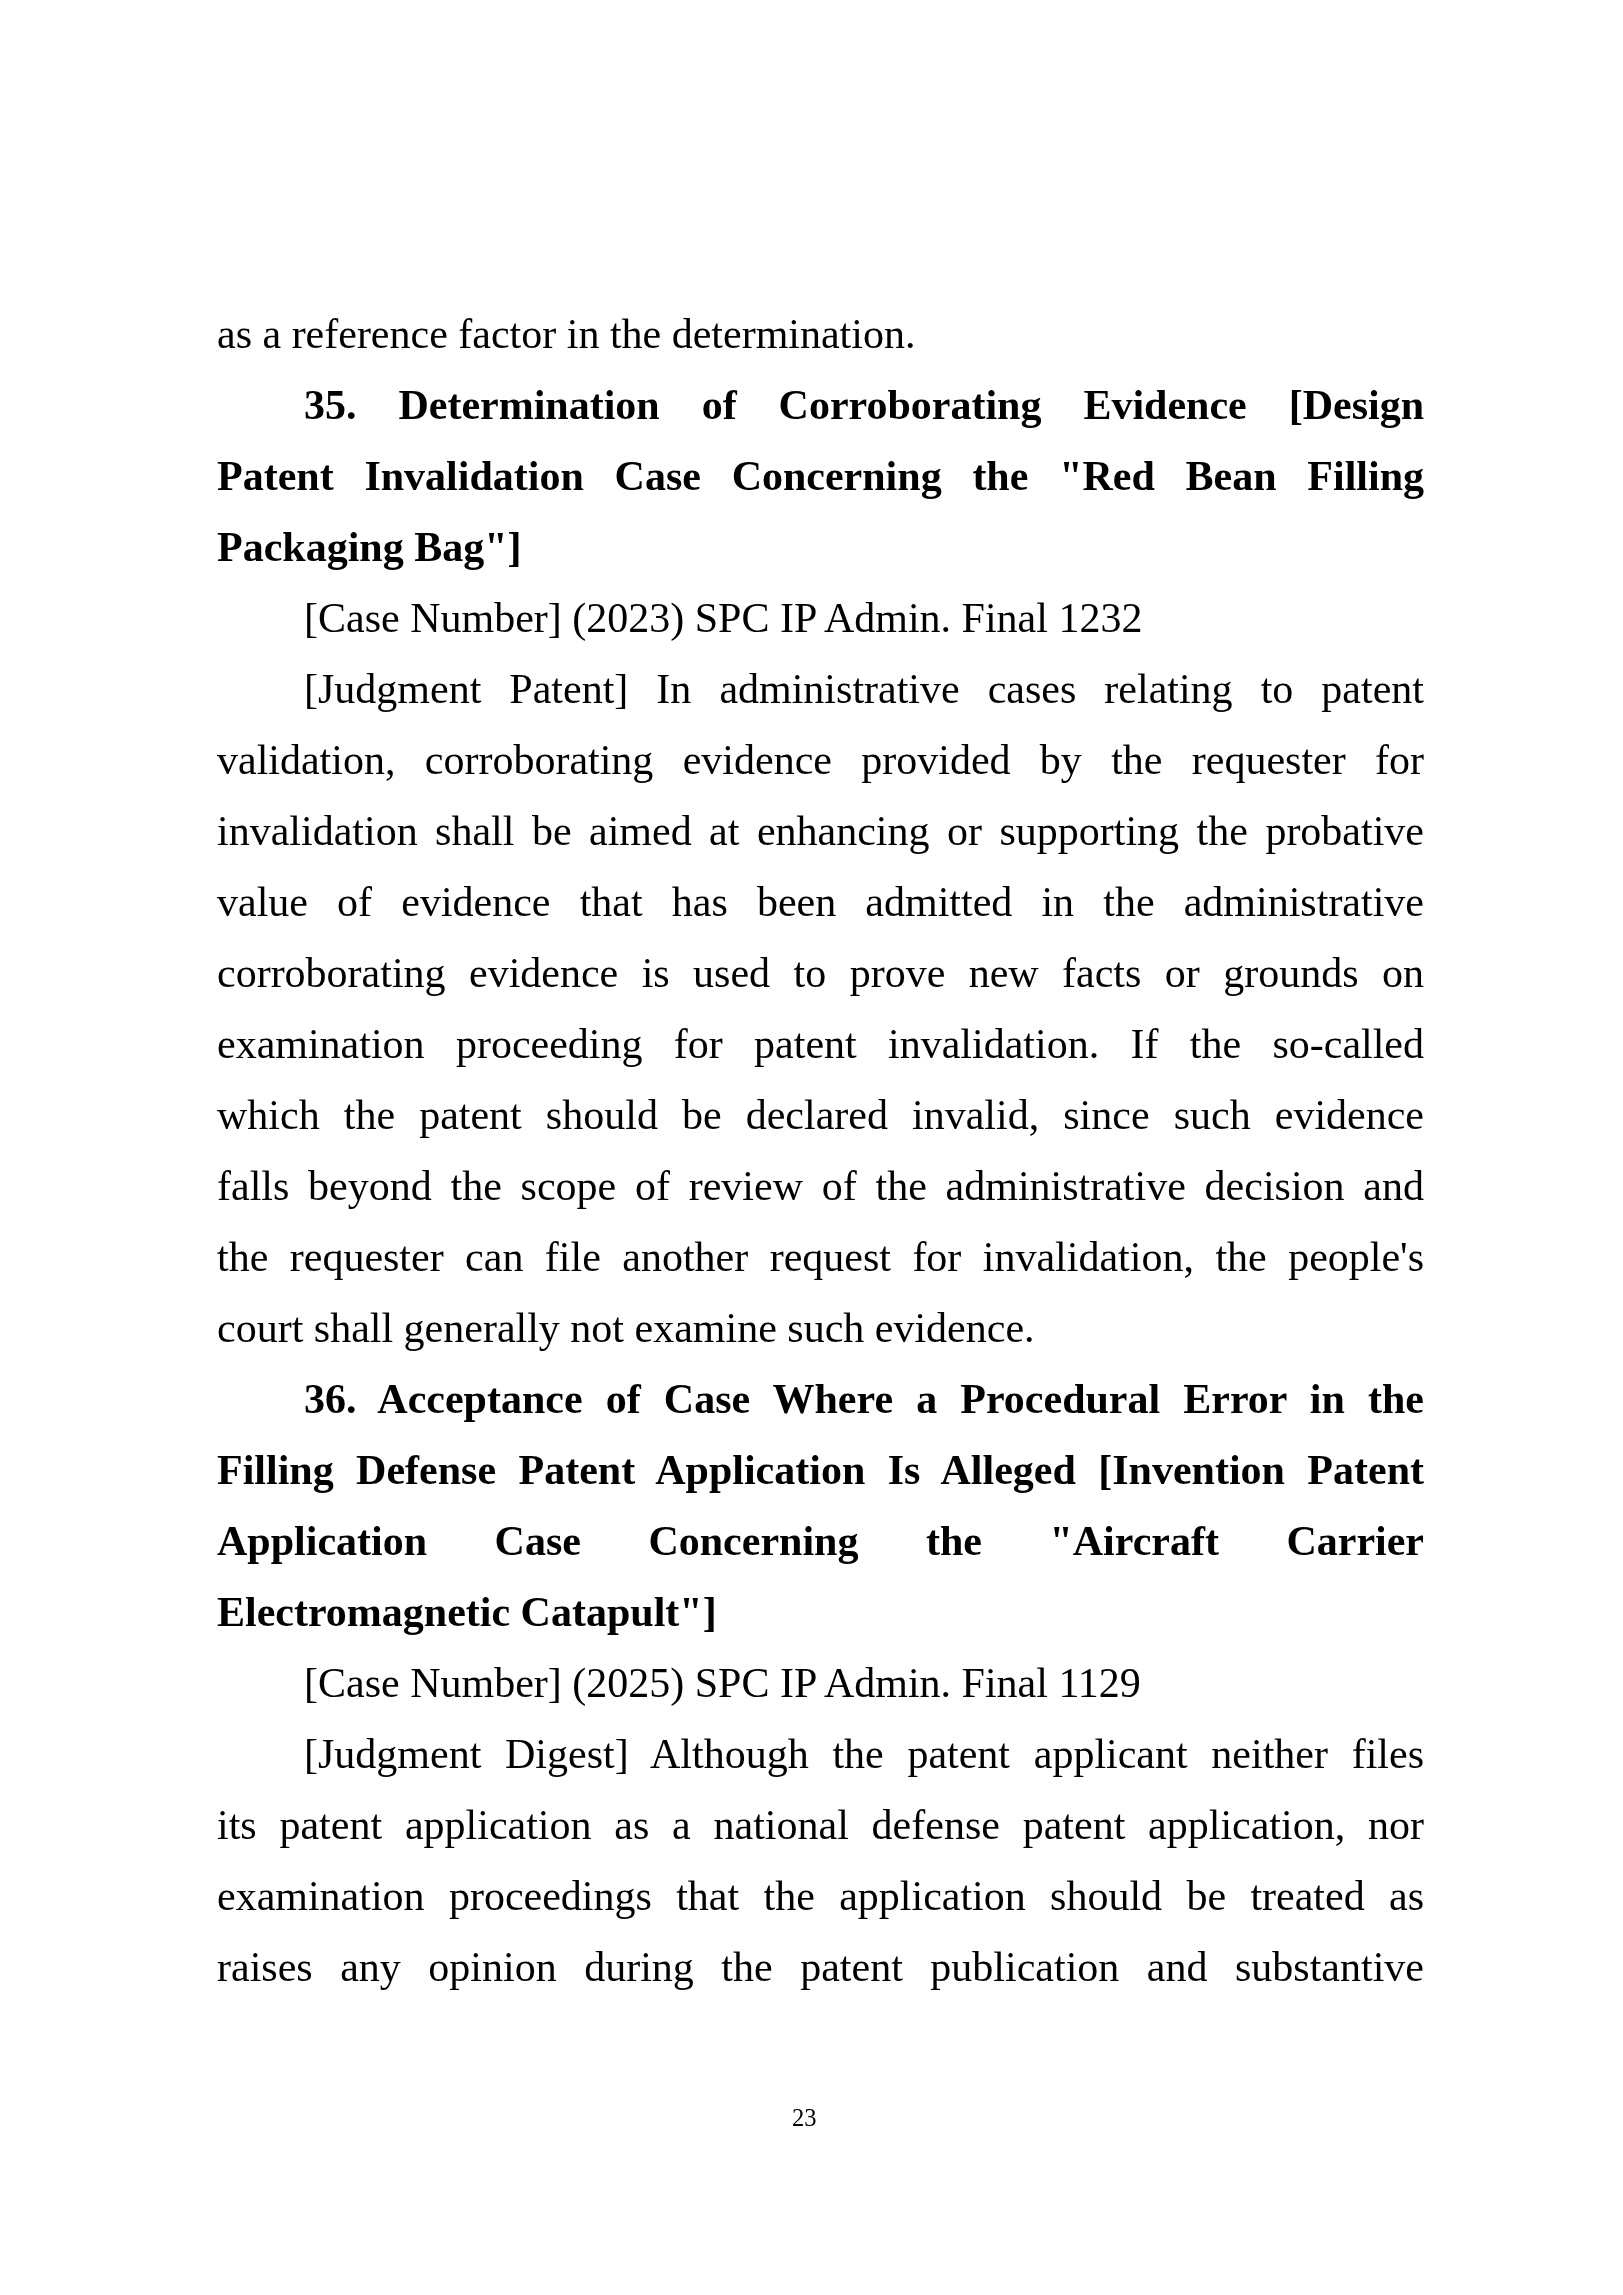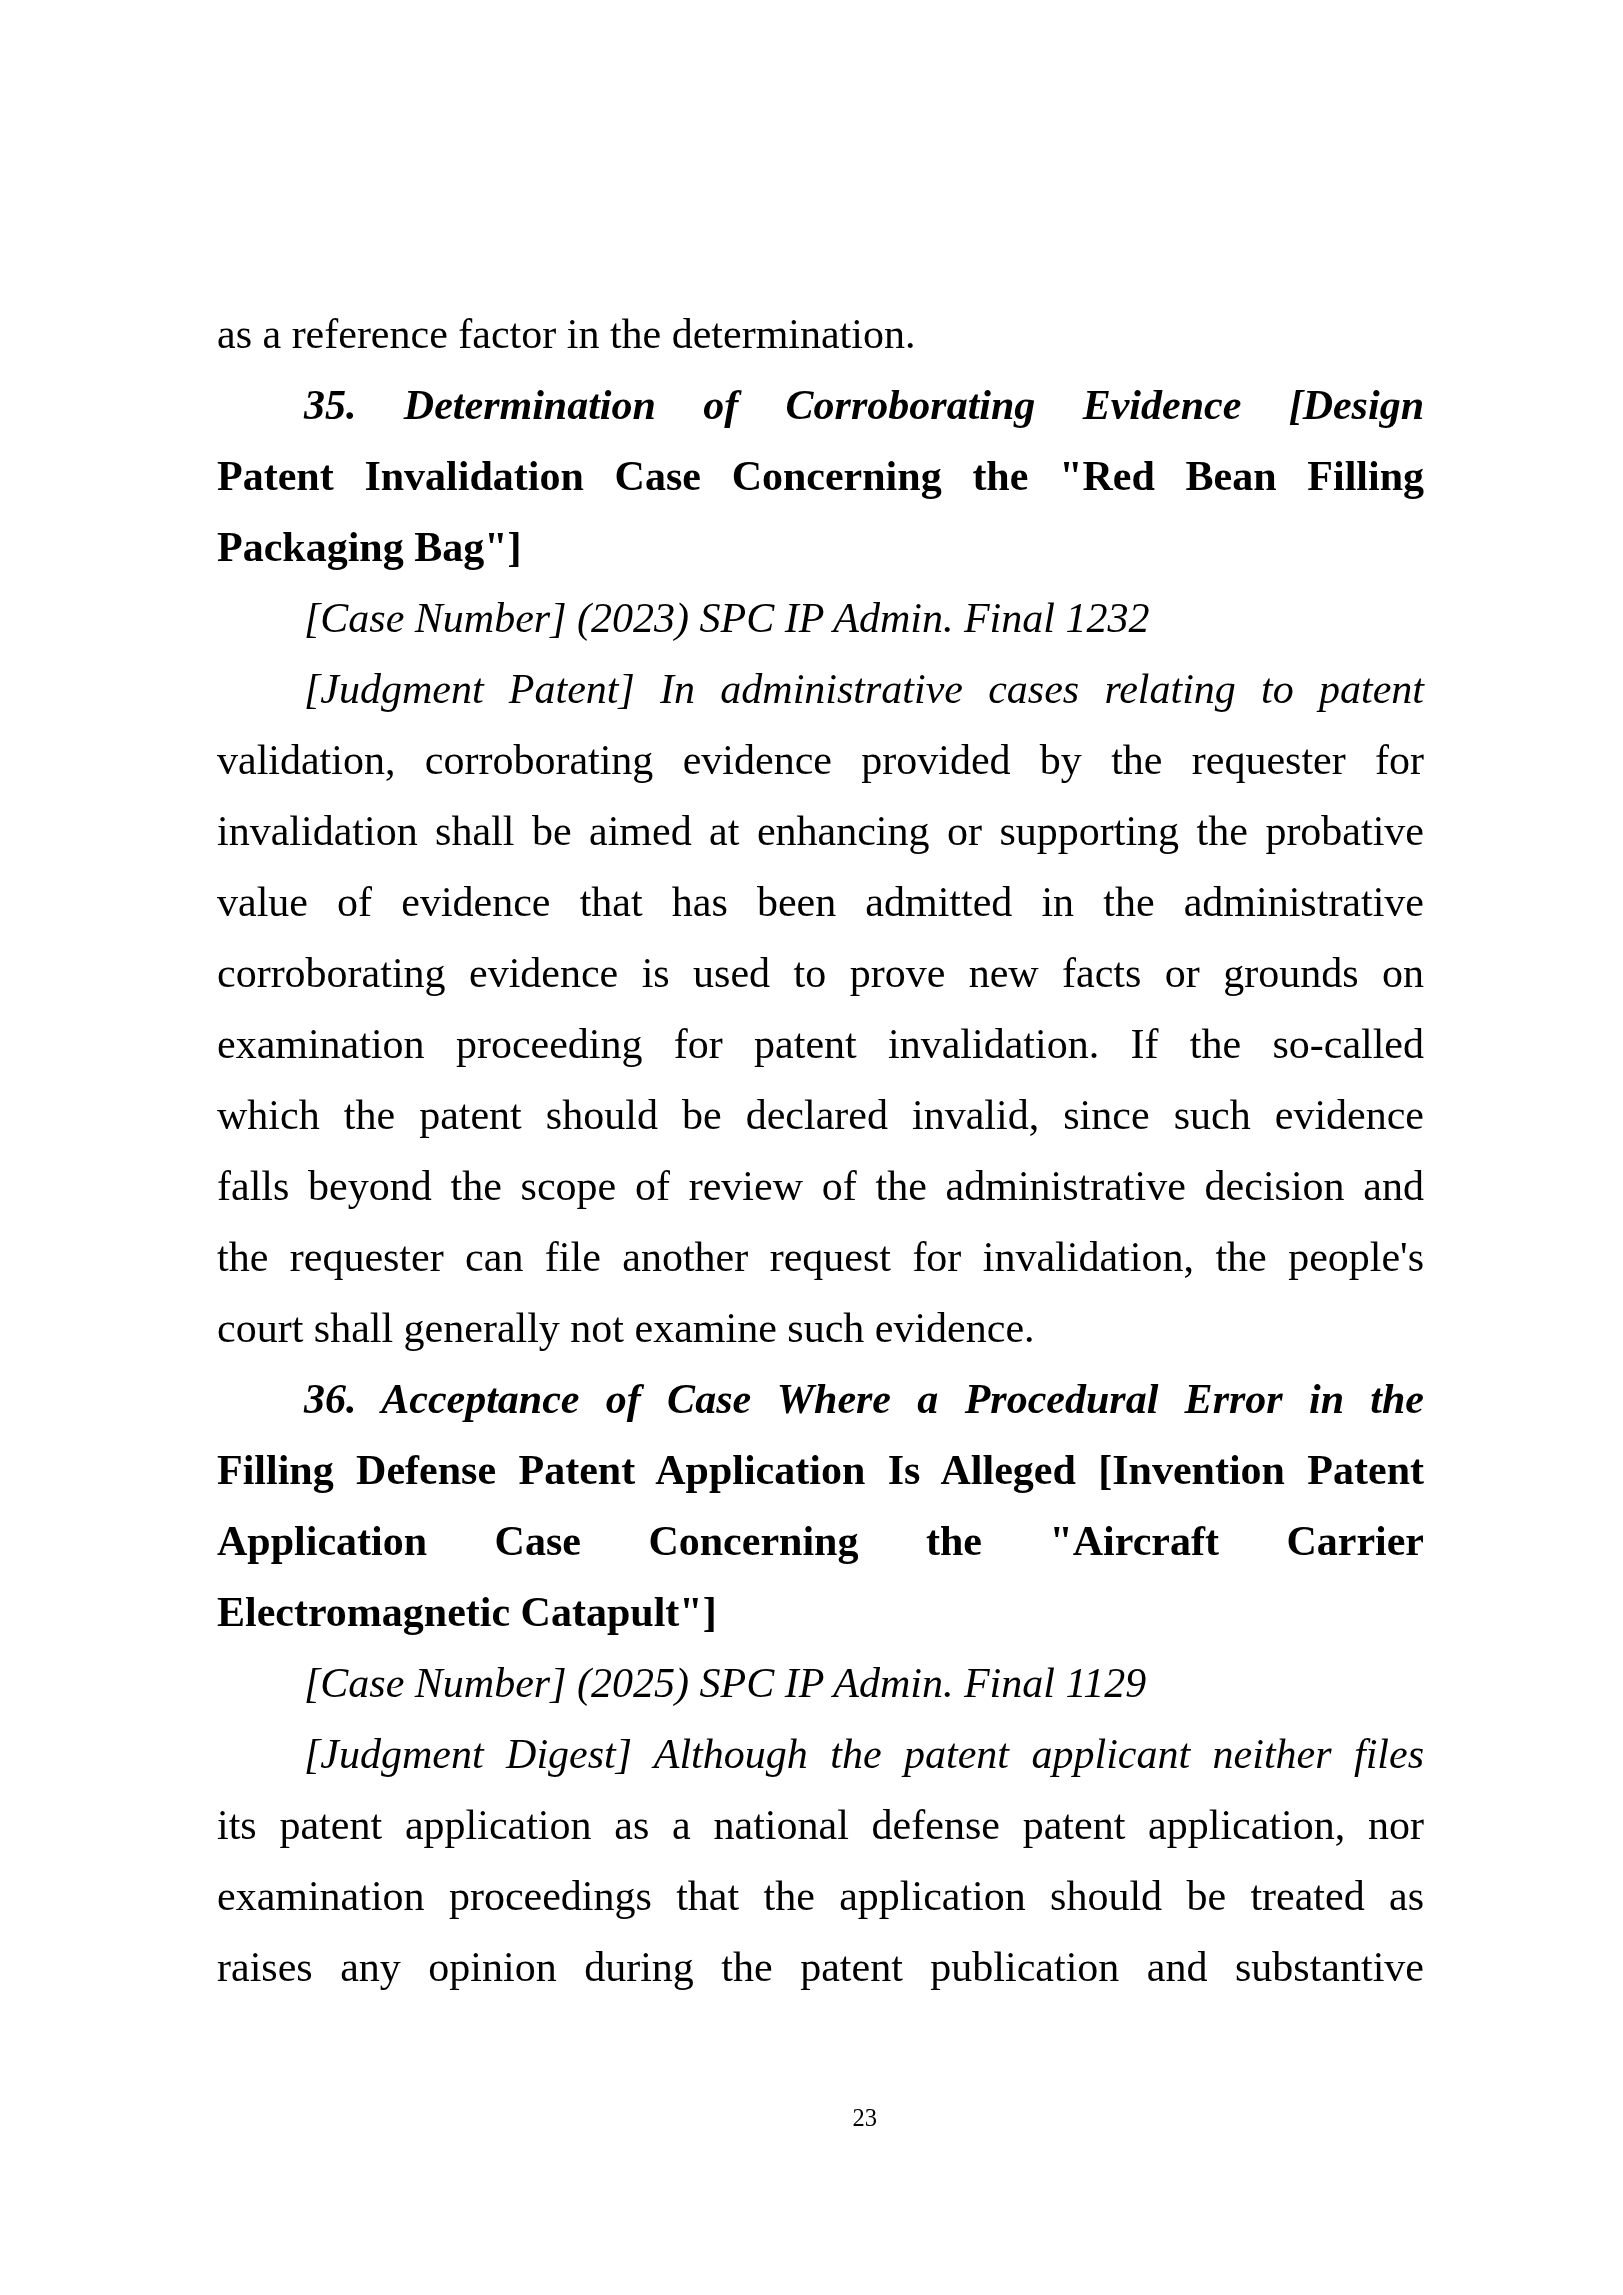--- a/index.html
+++ b/index.html
@@ -35,31 +35,30 @@
     white-space: nowrap;
     text-align: justify;
     text-align-last: justify;
     overflow: visible;
   }
   .line.last {
     text-align-last: left;
   }
   .line.indent {
     padding-left: 87px;
-    font-style: italic;
   }
   .line.bold {
     font-weight: bold;
   }
   .page-number {
     position: absolute;
     left: 792px;
     top: 2100px;
     width: 85px;
-    text-align: right;
+    text-align: left;
     font-size: 24.5px;
     line-height: 24.5px;
   }
 </style>
 </head>
 <body>
 
 <div class="page">
   <div class="text-block">
 

